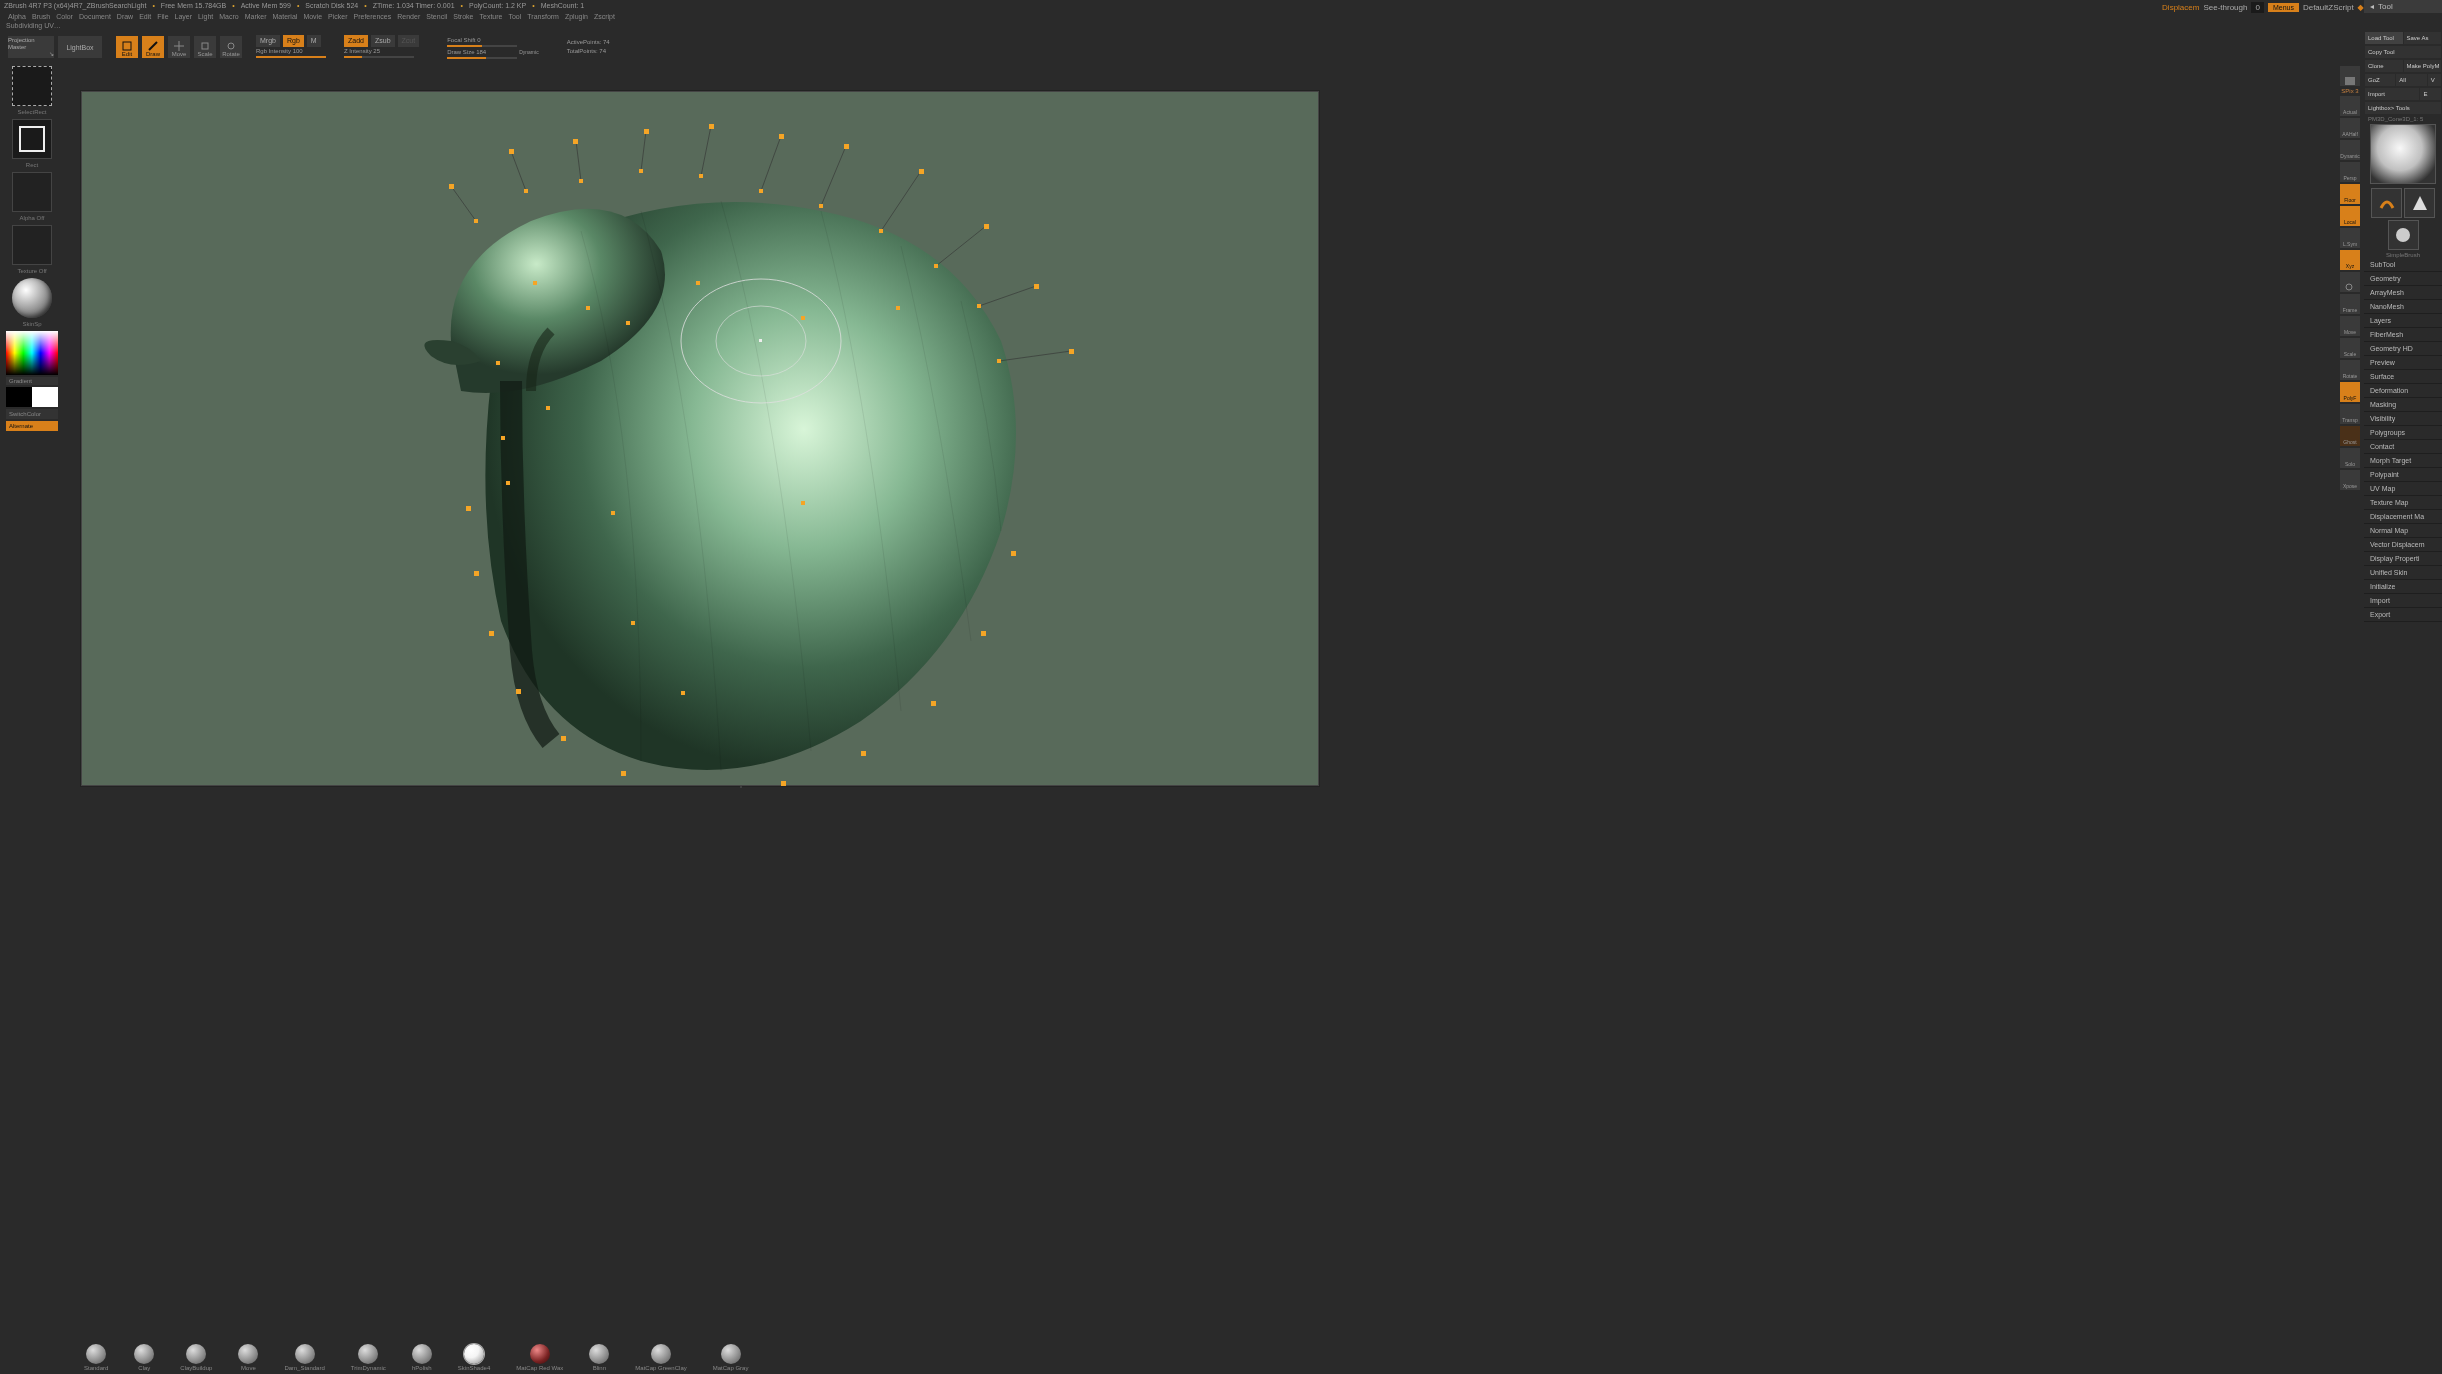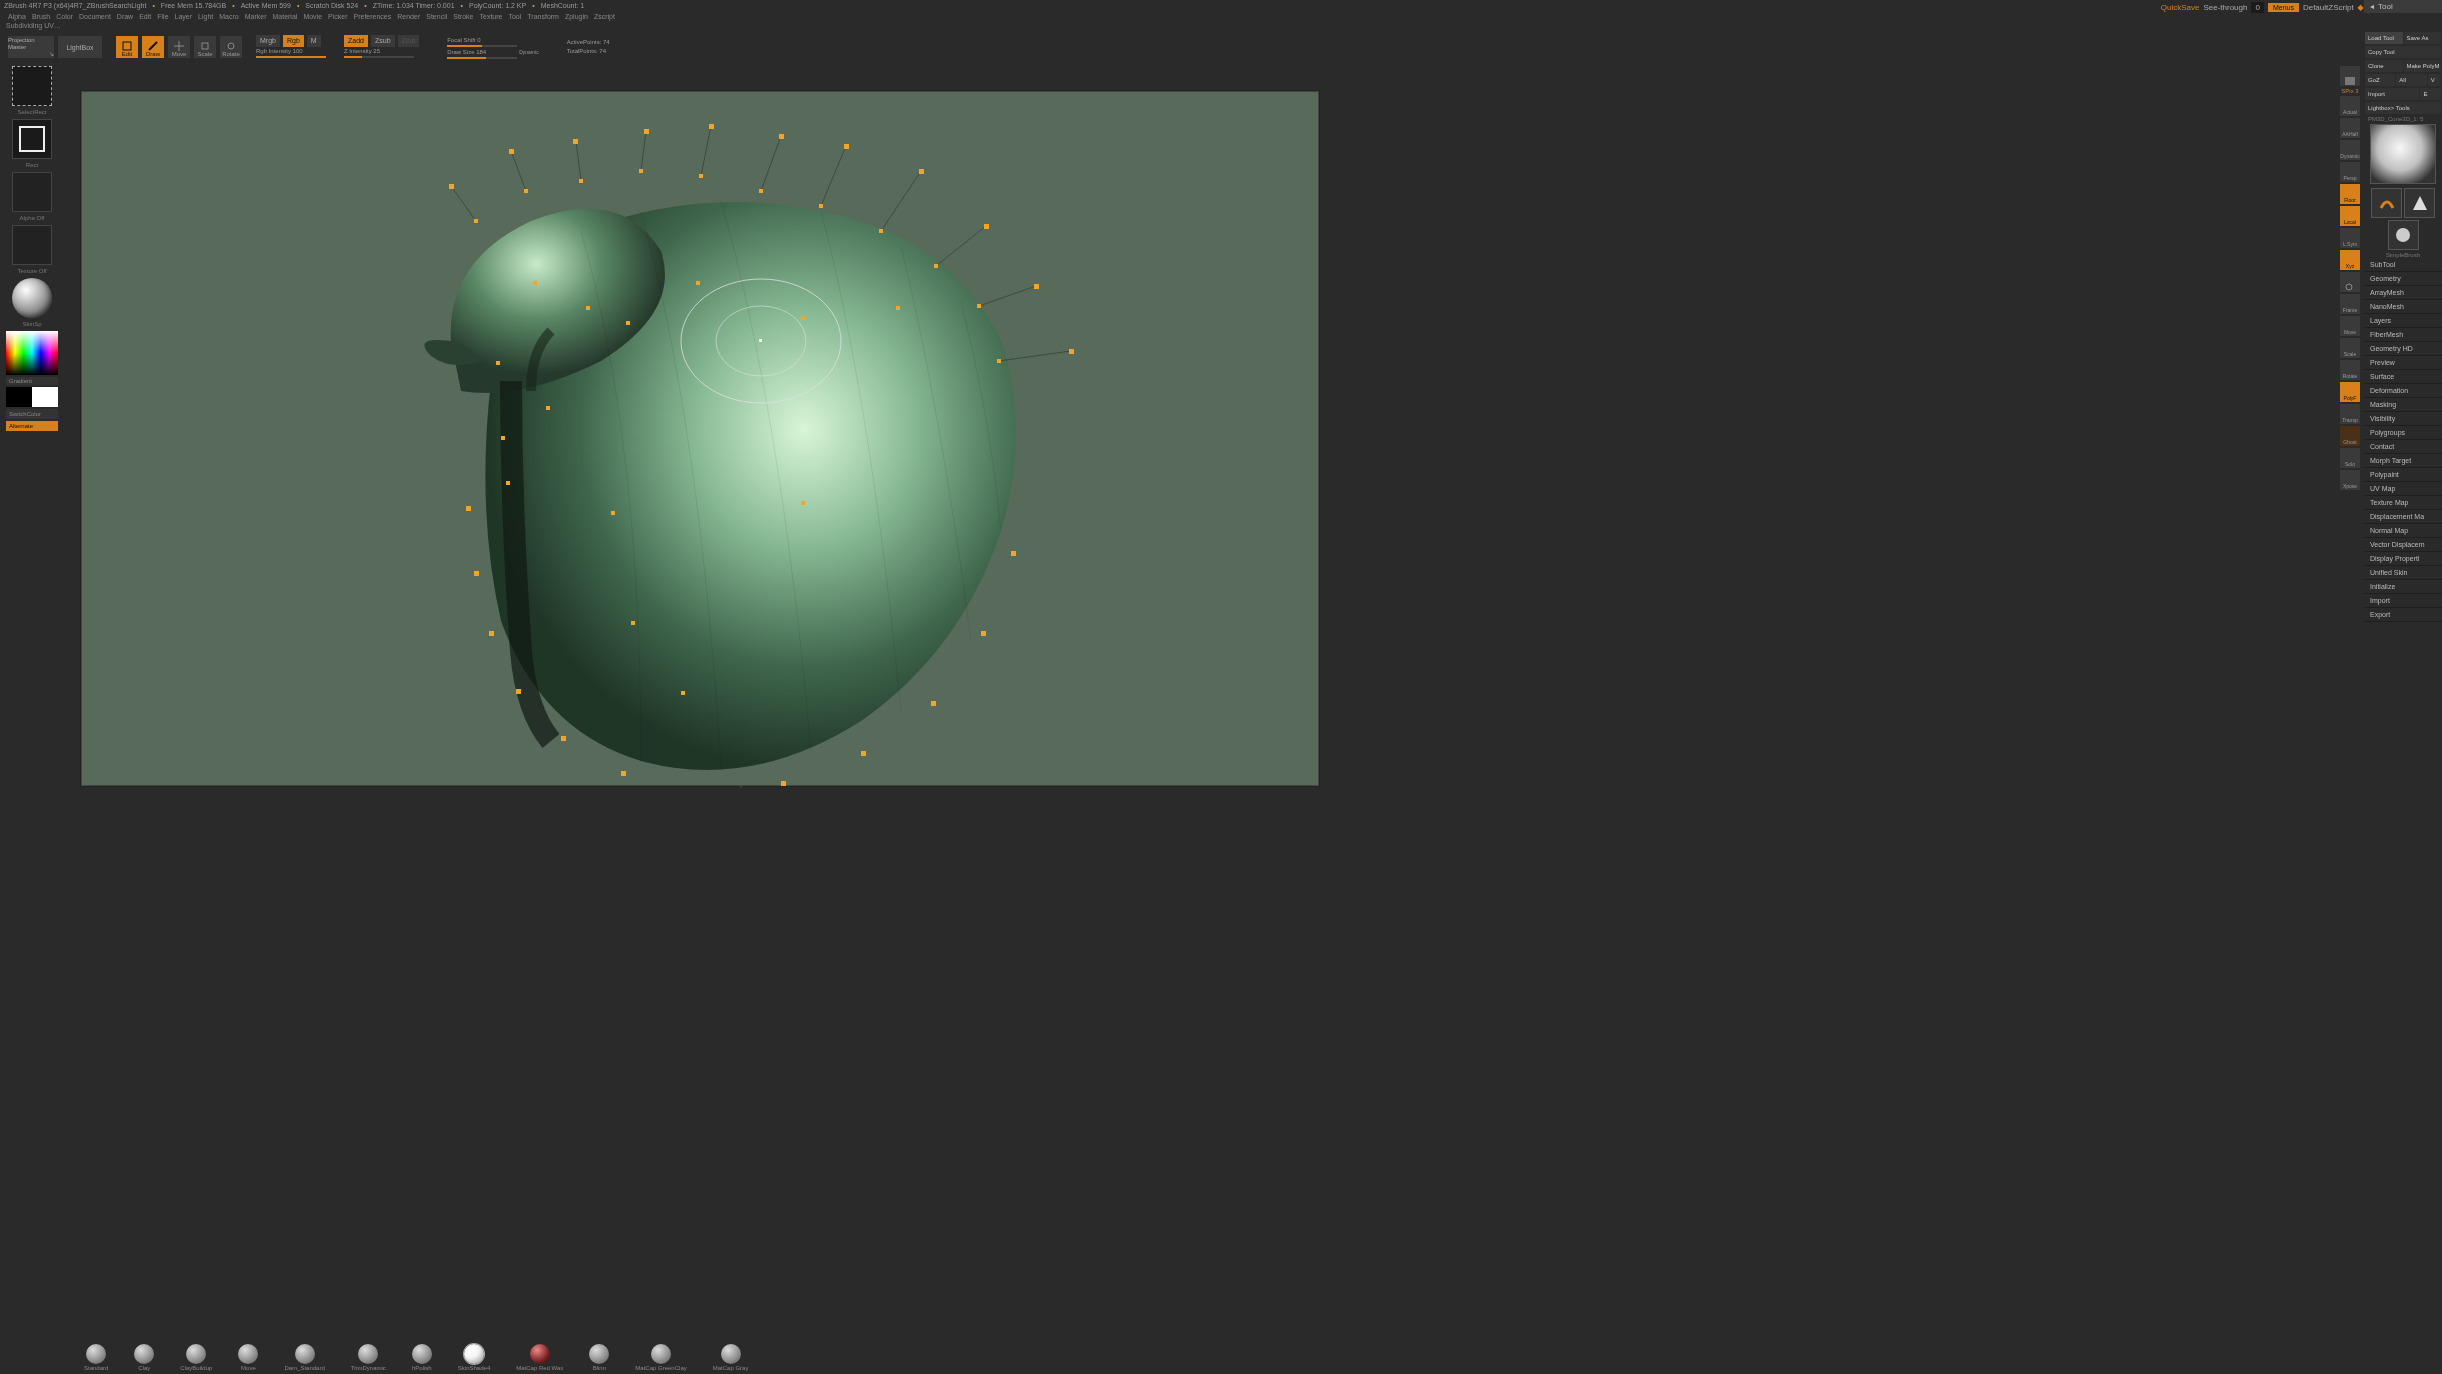--- a/index.html
+++ b/index.html
@@ -86,21 +86,21 @@
   <span class="sep">•</span>
     <span>Scratch Disk 524</span>
   <span class="sep">•</span>
     <span>ZTime: 1.034 Timer: 0.001</span>
   <span class="sep">•</span>
     <span>PolyCount: 1.2 KP</span>
   <span class="sep">•</span>
     <span>MeshCount: 1</span>
 </div>
 <div class="right-top">
-  <span class="quick">QuickSave</span>
+  <span class="quick">Displacem</span>
   <div class="st">
     <span>See-through</span>
     <span class="num">0</span>
   </div>
   <span class="menus">Menus</span>
   <span class="ds">DefaultZScript</span>
   <span style="color:#d8801a">◆!!! !!!&gt;</span>
   <div class="ico"></div>
   <div class="ico"></div>
   <div class="ico"></div>

